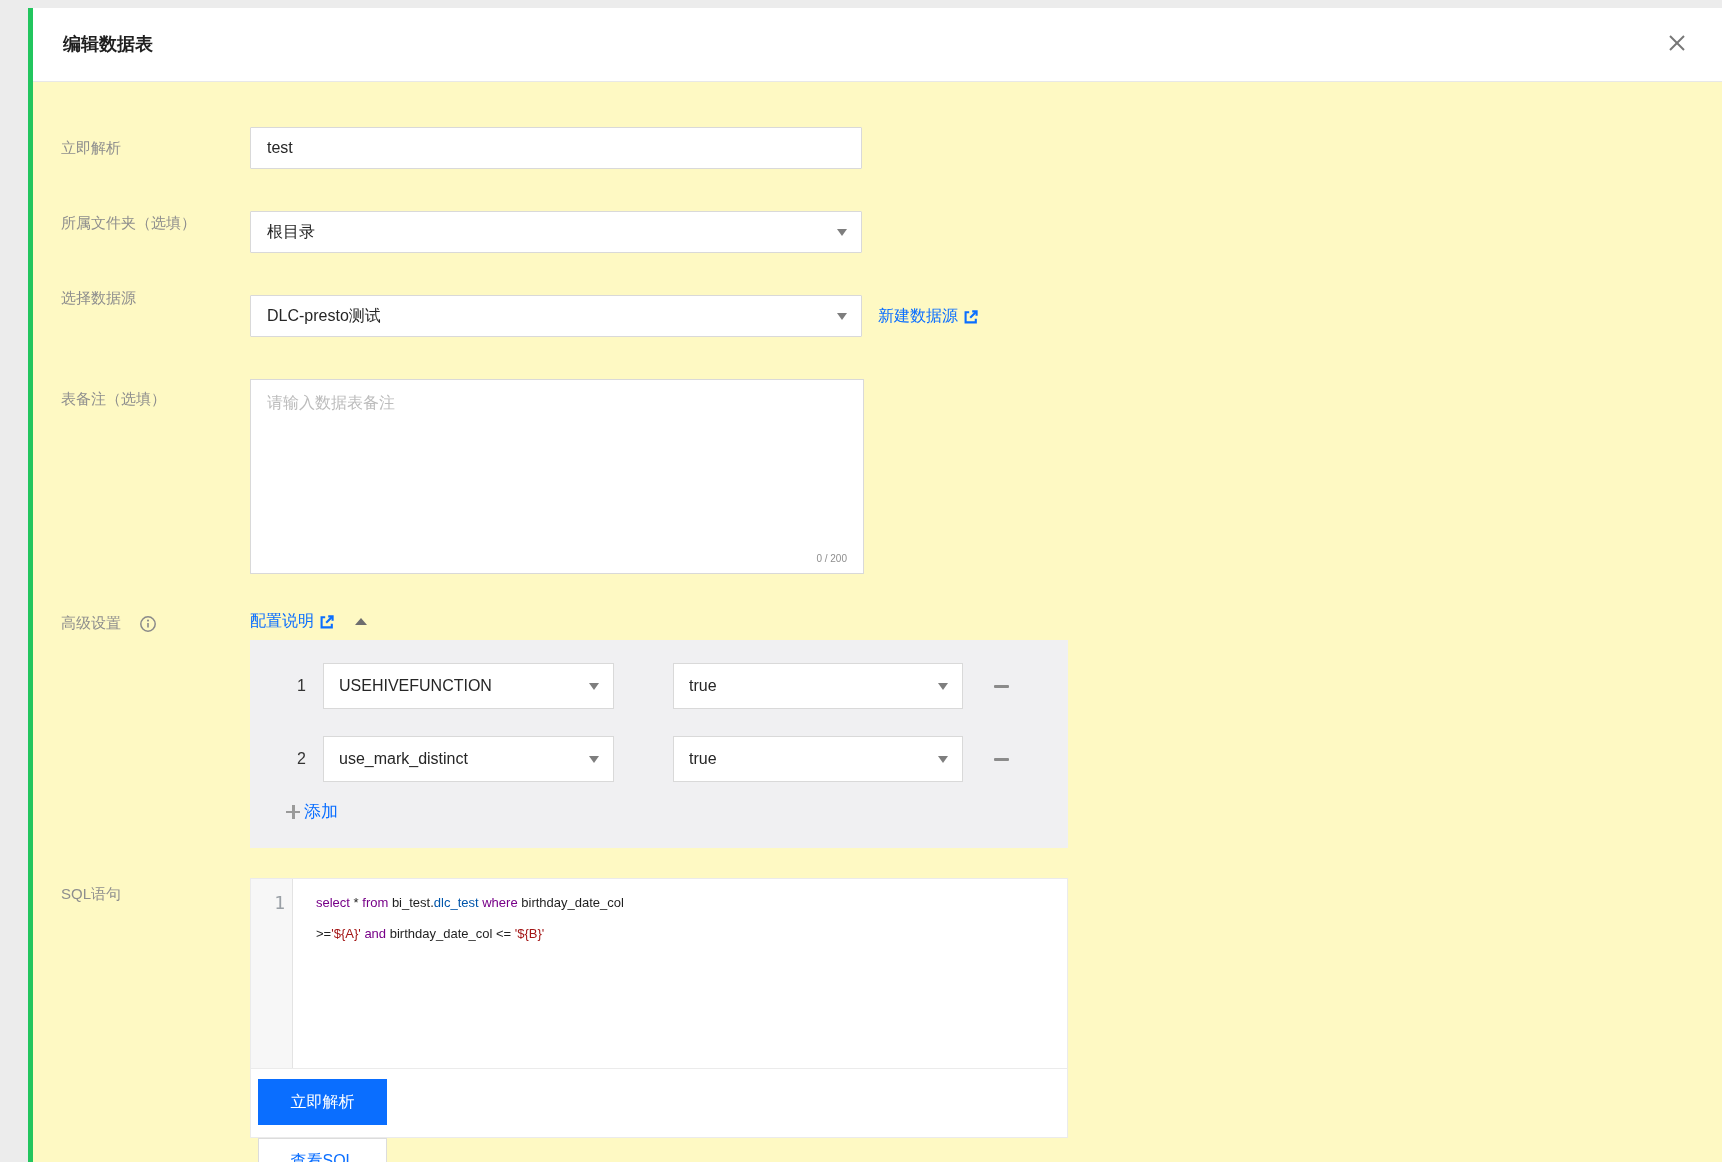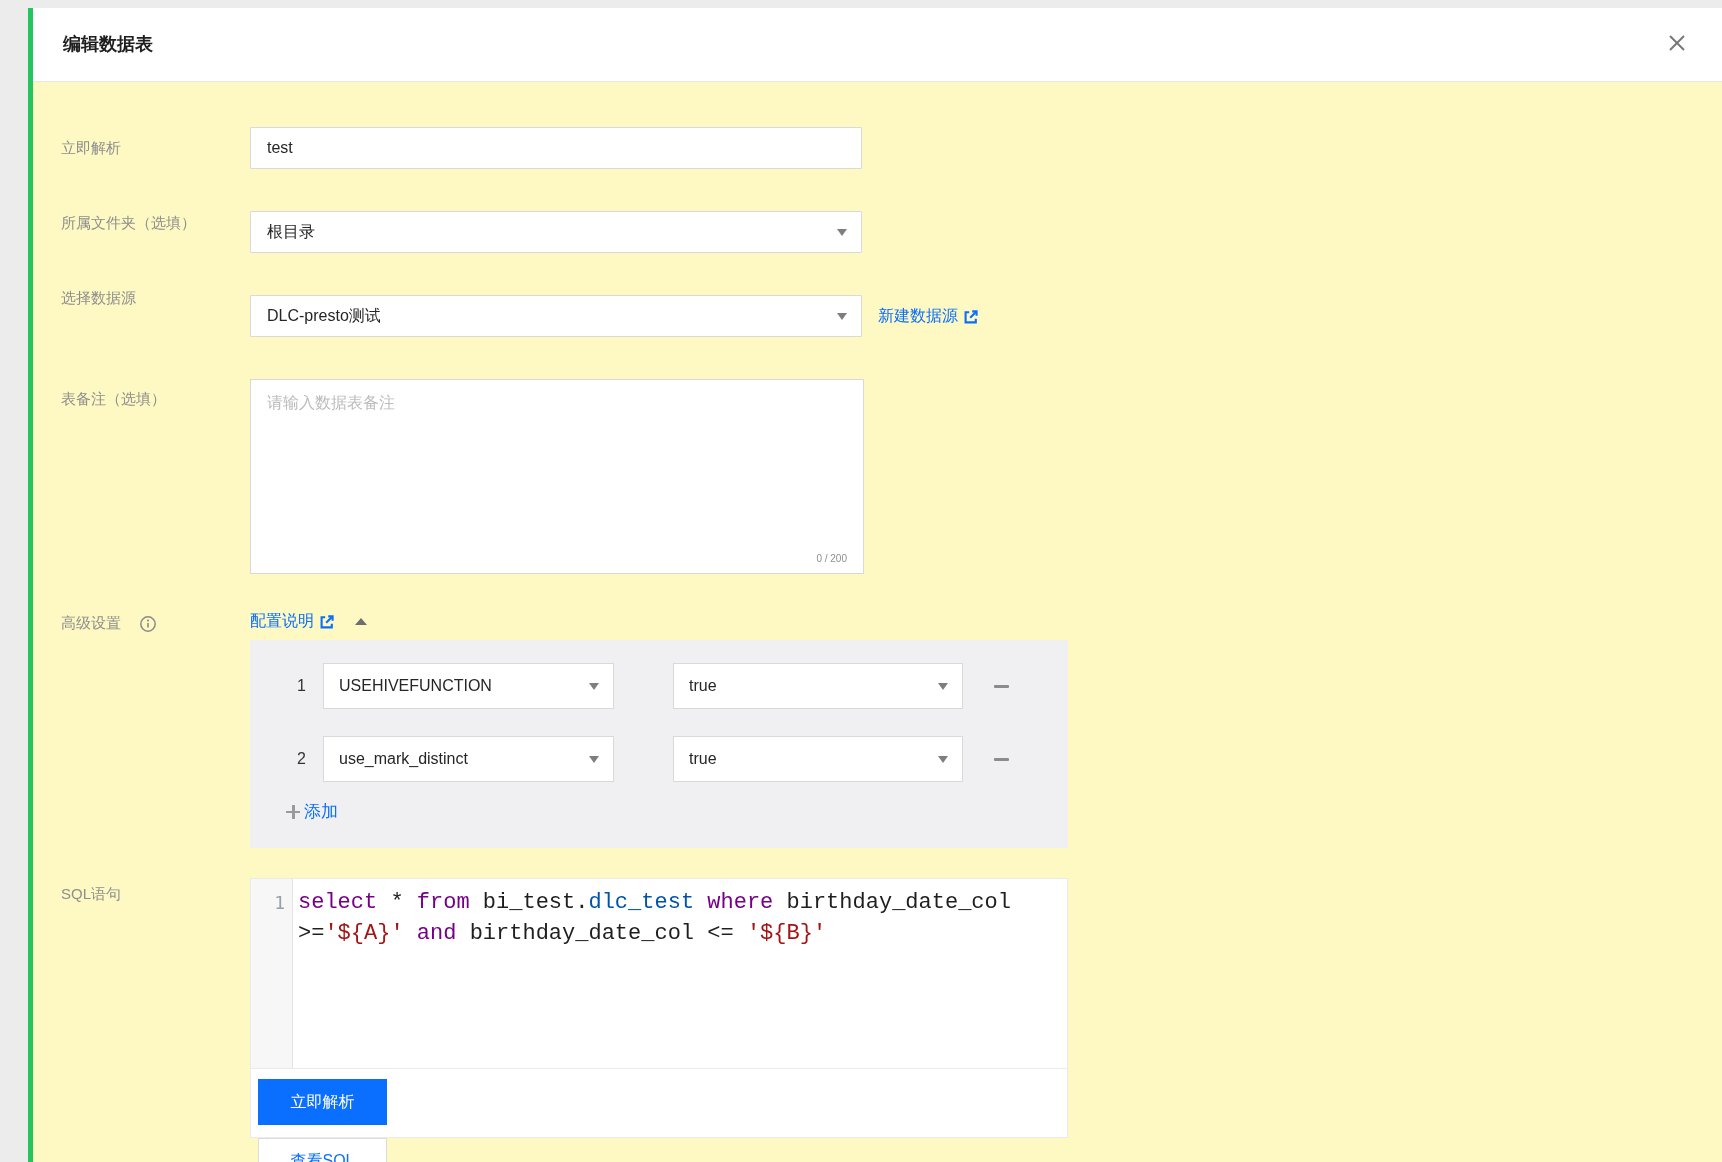--- a/index.html
+++ b/index.html
@@ -59,22 +59,22 @@
   .plus-icon::after{content:"";position:absolute;left:6px;top:0;width:2.5px;height:14px;background:#9a9a9a;}
   .add-label{color:var(--accent);font-size:17px;}
   
   .sql-box{position:absolute;left:217px;top:870px;width:818px;height:260px;background:#fff;border:1px solid #ebebeb;}
   .code-area{position:absolute;left:0;top:0;right:0;height:190px;border-bottom:1px solid #ebebeb;}
   .gutter{position:absolute;left:0;top:0;bottom:0;width:42px;background:#f7f7f7;border-right:1px solid #e3e3e3;}
   .gutter .ln{display:block;text-align:right;padding-right:7px;font-family:"DejaVu Sans Mono","Liberation Mono",monospace;
     font-size:18px;line-height:31px;color:#9aa0a6;}
   .gutter{padding-top:8px;}
   .code{position:absolute;left:43px;top:8px;right:8px;bottom:0;
-    font-family:Liberation Mono, monospace;font-size:22px;line-height:31px;color:#1f1f1f;
-    padding-left:4px;white-space:pre;}
+    font-family:Liberation Sans, sans-serif;font-size:13px;line-height:31px;color:#1f1f1f;
+    padding-left:22px;white-space:pre;}
   .tok-k{color:var(--kw);}
   .tok-b{color:var(--var2);}
   .tok-s{color:var(--str);}
   .tok-p{color:#1f1f1f;}
   .sql-toolbar{position:absolute;left:7px;top:200px;display:flex;gap:13px;flex-direction:column;}
   .sql-btn{height:46px;display:flex;align-items:center;justify-content:center;font-size:16px;cursor:pointer;
     background:#fff;border:1px solid #dcdcdc;color:var(--accent);font-family:inherit;}
   .sql-btn.primary{background:var(--accent);border-color:var(--accent);color:#fff;}
   .sql-btn:nth-child(1){width:129px;}
   .sql-btn:nth-child(2){width:129px;}

